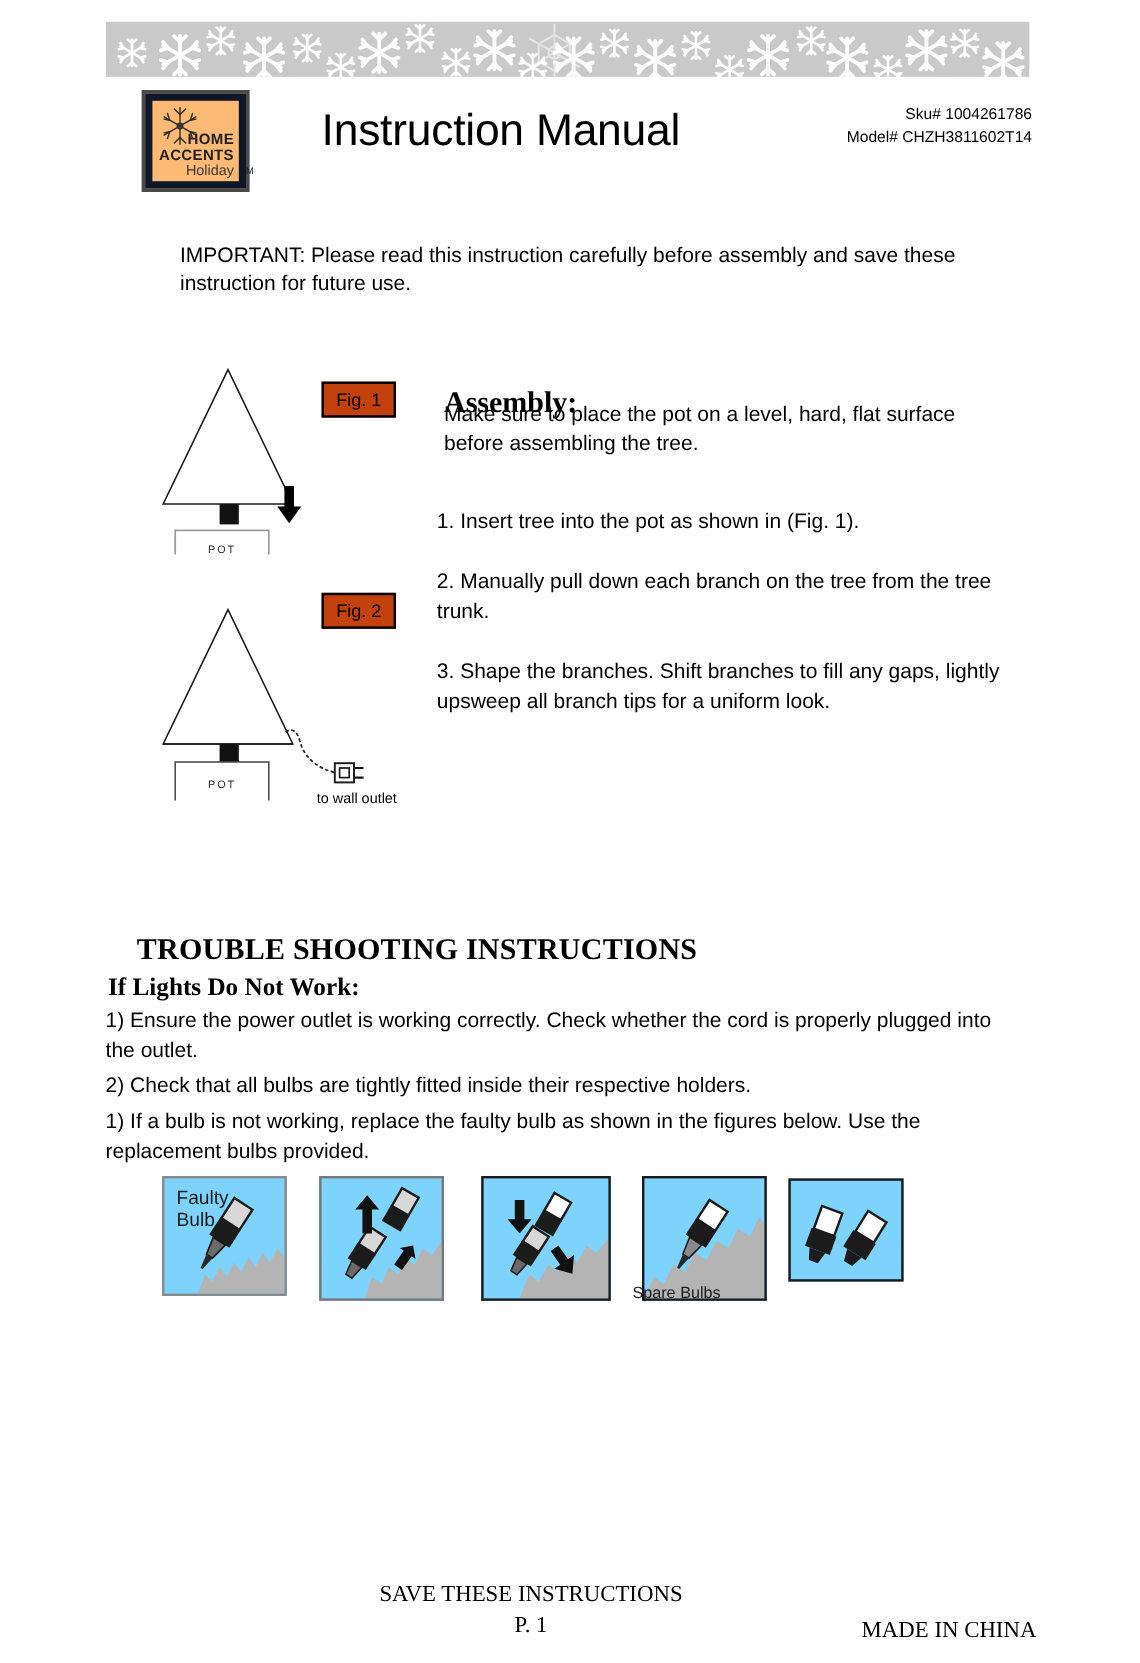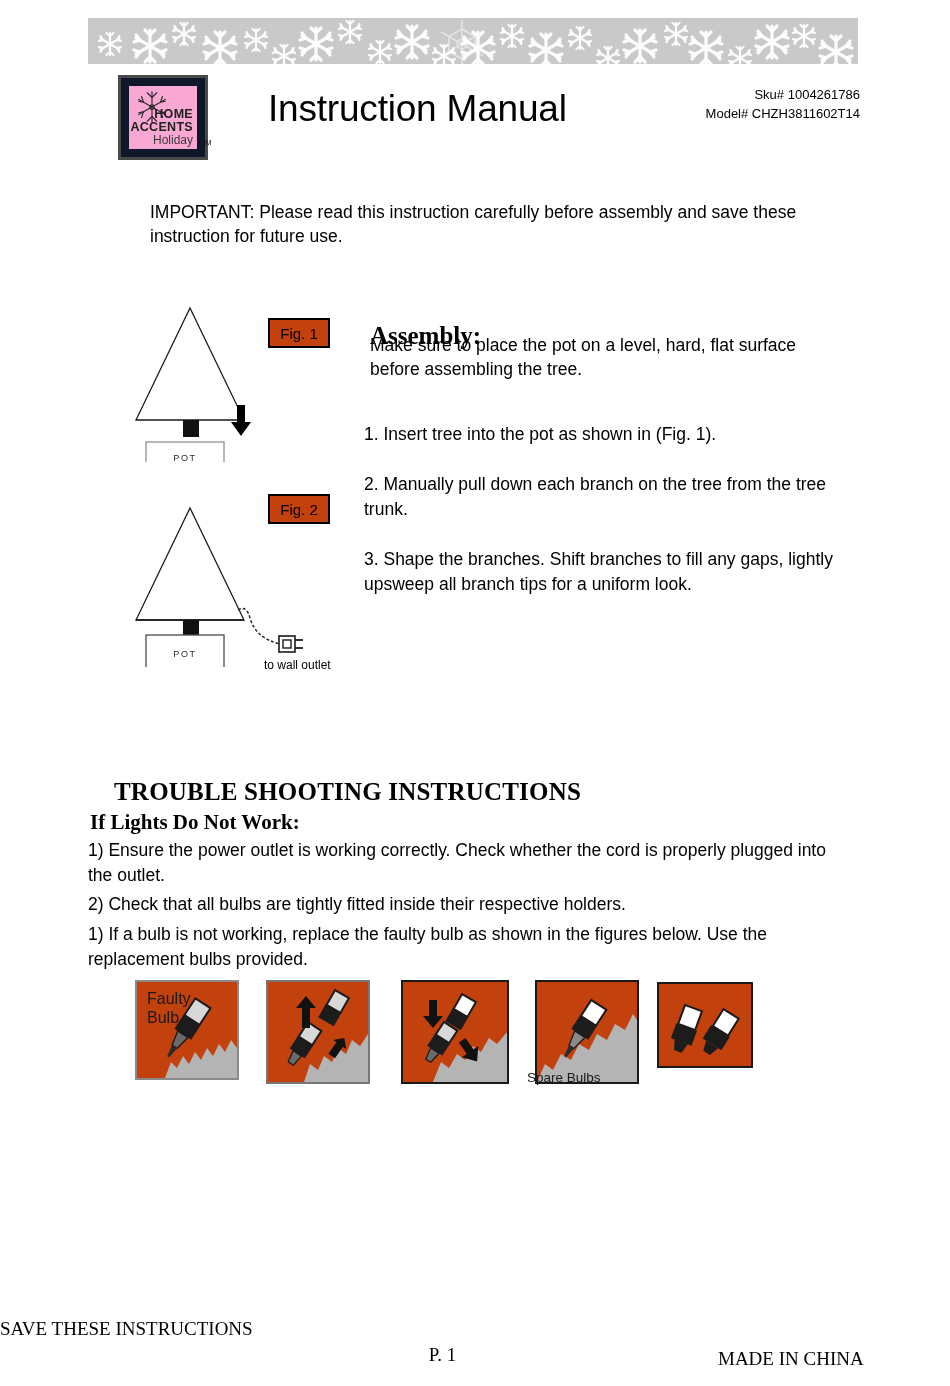--- a/index.html
+++ b/index.html
@@ -33,22 +33,22 @@
     top: 75px;
     width: 90px;
     height: 85px;
     background: #4a4a4a;
     box-sizing: border-box;
     padding: 3px;
   }
   #brand-logo .logo-inner {
     width: 100%;
     height: 100%;
-    background: #f9a8d4;
-    border: 8px solid #0f172a;
+    background: #fdba74;
+    border: 6px solid #0f172a;
     box-sizing: border-box;
     position: relative;
   }
   #brand-logo .flake {
     position: absolute;
     left: 4px;
     top: 2px;
     width: 38px;
     height: 38px;
   }
@@ -202,21 +202,21 @@
   }
   #ts-item-1 { top: 838px; }
   #ts-item-2 { top: 892px; }
   #ts-item-3 { top: 922px; }
 
   
   #bulb-panels { position: absolute; left: 135px; top: 980px; width: 620px; height: 112px; }
   .bulb-panel {
     position: absolute;
     border: 2px solid #1a1a1a;
-    background: #c2410c;
+    background: #7dd3fc;
     box-sizing: border-box;
     overflow: hidden;
   }
   .bulb-panel svg { display: block; }
   .panel-caption {
     position: absolute;
     font-size: 13.5px;
     font-family: "Liberation Sans", sans-serif;
     color: #1a1a1a;
     white-space: nowrap;
@@ -227,20 +227,21 @@
     line-height: 1.18;
   }
   #spare-bulbs-caption { left: 527px; top: 1070px; }
 
   
   #footer-save {
     position: absolute;
     left: 0;
     top: 1318px;
     width: 885px;
+    text-align: center;
     font-family: "Liberation Serif", serif;
     font-size: 19px;
   }
   #footer-page {
     position: absolute;
     left: 0;
     top: 1344px;
     width: 885px;
     text-align: center;
     font-family: "Liberation Serif", serif;

